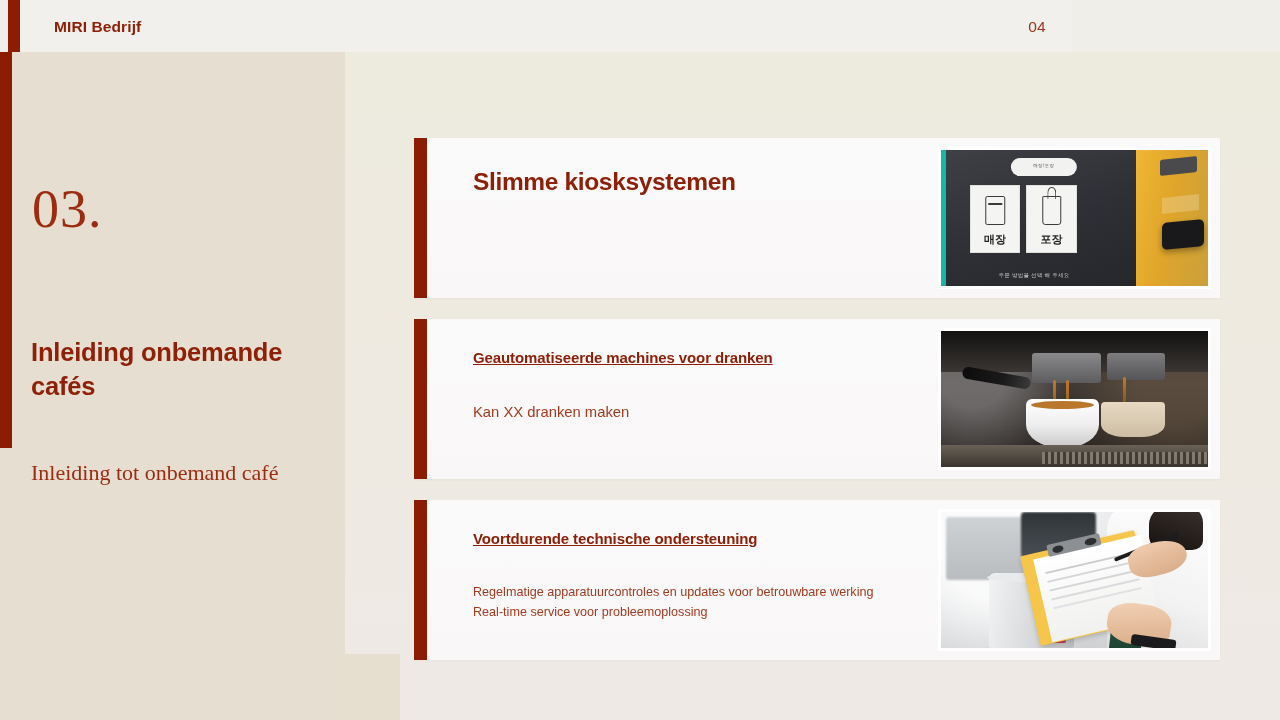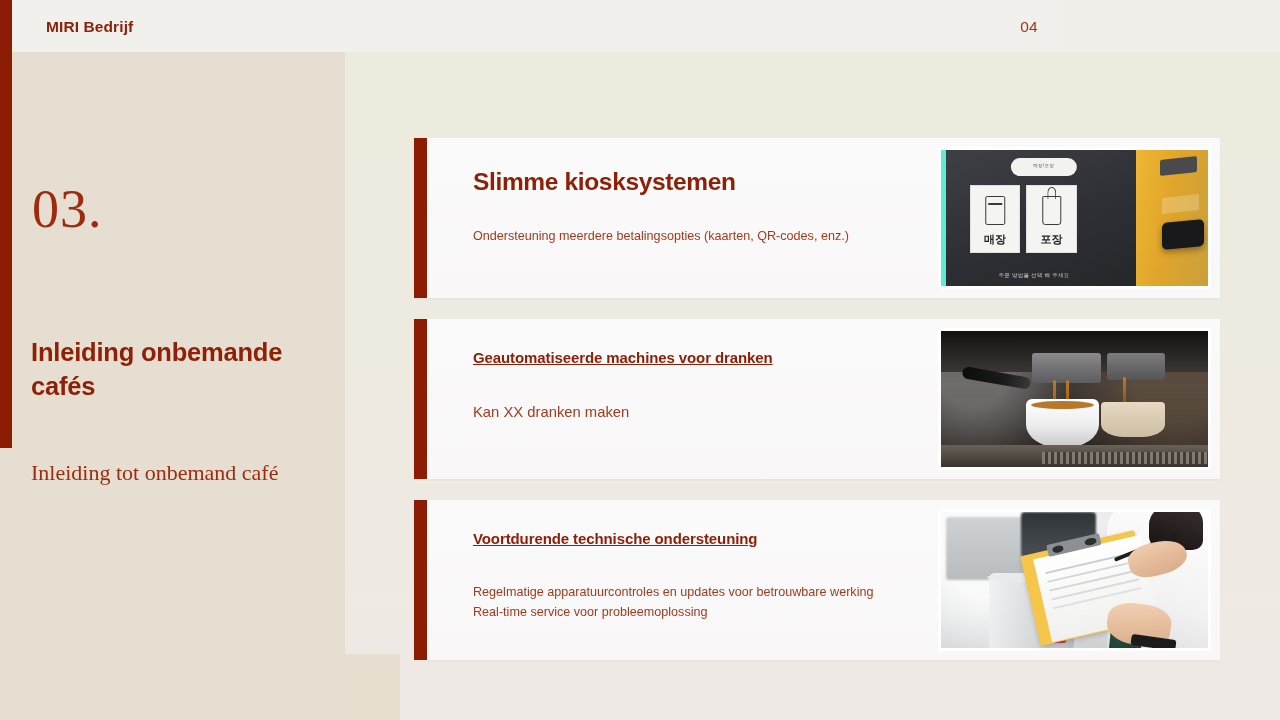--- a/index.html
+++ b/index.html
@@ -23,21 +23,21 @@
     position:absolute; left:0; top:52px; right:0; bottom:0;
     background:#ece8de;
   }
   .page-wash-right {
     position:absolute; left:345px; top:52px; right:0; bottom:0;
     background:linear-gradient(180deg,#edeade 0%, #eeeae1 55%, #eee9e5 100%);
   }
 
   
   .header {
-    position:absolute; left:0; top:0; width:1064px; height:52px;
+    position:absolute; left:8px; top:0; width:1064px; height:52px;
     background:#f1f0ec;
     z-index:6;
     padding-left:8px;
   }
   .header-accent {
     position:absolute; left:0; top:0; width:12px; height:52px;
     background:#8c1d04;
   }
   .brand {
     position:absolute; left:46px; top:18px;
@@ -135,21 +135,21 @@
     position:absolute; right:9px; top:9px;
     width:273px; height:142px;
     background:#fff;
     padding:3px;
     overflow:hidden;
   }
   .card-media .photo {
     width:100%; height:100%;
     position:relative;
     overflow:hidden;
-    background:#5eead4;
+    background:#14b8a6;
   }
 
   
   .kiosk { background:#33353a; }
   .kiosk .k-screen {
     position:absolute; left:2%; top:0; width:73%; height:100%;
     background:linear-gradient(160deg,#3e4045 0%,#2d2f34 55%,#25272b 100%);
   }
   .kiosk .k-pill {
     position:absolute; left:50%; top:6%;
@@ -403,21 +403,20 @@
   </div>
 
   <div class="cards">
 
     <div class="card">
       <div class="card-bar"></div>
       <div class="card-body">
         <div class="card-title lg">Slimme kiosksystemen</div>
         <div class="gap-lg"></div>
         <div class="card-lines sm">
-          <p>Ondersteuning meerdere betalingsopties (kaarten, QR-codes, enz.)</p>
         </div>
       </div>
       <div class="card-media">
         <div class="photo kiosk">
           <div class="k-screen">
             <div class="k-pill">
                 <span>매장/포장</span>
               </div>
             <div class="k-tile a">
               <div class="k-ico cup"></div>

